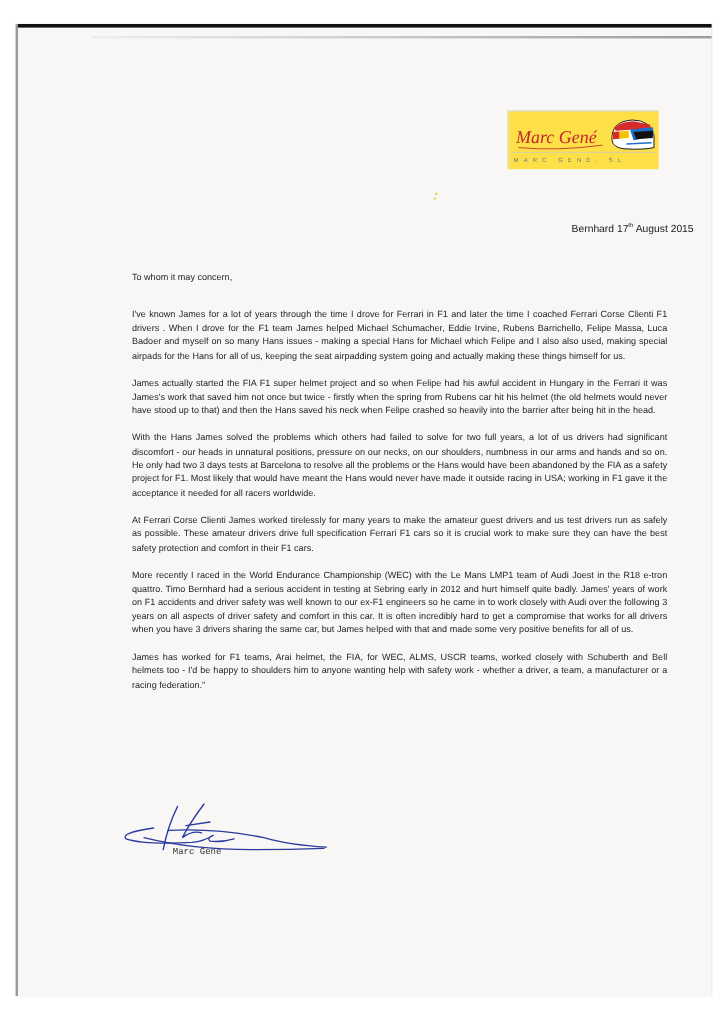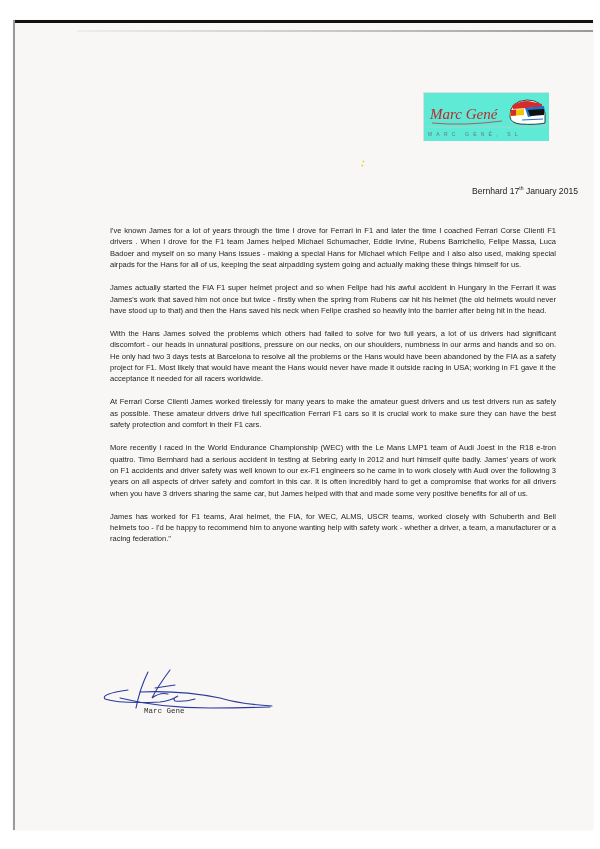--- a/index.html
+++ b/index.html
@@ -15,21 +15,21 @@
   }
   .top-rule {
     position: absolute; left: 0; top: 0; width: 578px; height: 3px; background: #111;
   }
   .sub-rule {
     position: absolute; left: 62px; top: 10px; width: 516px; height: 2px;
     background: linear-gradient(to right, rgba(200,200,200,0.2), #c8c8c8 50%, #999 100%);
   }
   .letterhead {
     position: absolute; left: 423px; top: 92px; width: 125px; height: 48px;
-    border-top: 1px solid #ddd; border-left: 1px solid #ddd; background: #5eead4;
+    border-top: 1px solid #ddd; border-left: 1px solid #ddd; background: #fde047;
   }
   .letterhead svg { position: absolute; left: 0; top: 0; }
   .brand-line {
     position: absolute; left: 4px; top: 38px; font-size: 5px; letter-spacing: 4.2px; color: #6a7480;
   }
   .yellow-mark { position: absolute; left: 361px; top: 160px; width: 4px; height: 8px; }
   .date {
     position: absolute; right: 22px; top: 185px; font-size: 8.6px; color: #222;
   }
   .date sup { font-size: 5px; }
@@ -71,30 +71,31 @@
 </div>
 
 <svg class="yellow-mark" viewBox="0 0 4 8">
   <circle cx="2.5" cy="1.5" r="1" fill="#e2d645"></circle>
   <circle cx="1.3" cy="5.5" r="0.9" fill="#d8cf3f"></circle>
 </svg>
 
 <div class="date">
   <span>Bernhard</span>
   <span>17</span><sup>th</sup>
-  <span>January 2015</span>
+  <span>August 2015</span>
 </div>
 
 <div class="letter">
+  <p class="salutation">To whom it may concern,</p>
   <p class="body-para">I've known James for a lot of years through the time I drove for Ferrari in F1 and later the time I coached Ferrari Corse Clienti F1 drivers . When I drove for the F1 team James helped Michael Schumacher, Eddie Irvine, Rubens Barrichello, Felipe Massa, Luca Badoer and myself on so many Hans issues - making a special Hans for Michael which Felipe and I also also used, making special airpads for the Hans for all of us, keeping the seat airpadding system going and actually making these things himself for us.</p>
   <p class="body-para">James actually started the FIA F1 super helmet project and so when Felipe had his awful accident in Hungary in the Ferrari it was James's work that saved him not once but twice - firstly when the spring from Rubens car hit his helmet (the old helmets would never have stood up to that) and then the Hans saved his neck when Felipe crashed so heavily into the barrier after being hit in the head.</p>
   <p class="body-para">With the Hans James solved the problems which others had failed to solve for two full years, a lot of us drivers had significant discomfort - our heads in unnatural positions, pressure on our necks, on our shoulders, numbness in our arms and hands and so on. He only had two 3 days tests at Barcelona to resolve all the problems or the Hans would have been abandoned by the FIA as a safety project for F1. Most likely that would have meant the Hans would never have made it outside racing in USA; working in F1 gave it the acceptance it needed for all racers worldwide.</p>
   <p class="body-para">At Ferrari Corse Clienti James worked tirelessly for many years to make the amateur guest drivers and us test drivers run as safely as possible. These amateur drivers drive full specification Ferrari F1 cars so it is crucial work to make sure they can have the best safety protection and comfort in their F1 cars.</p>
   <p class="body-para">More recently I raced in the World Endurance Championship (WEC) with the Le Mans LMP1 team of Audi Joest in the R18 e-tron quattro. Timo Bernhard had a serious accident in testing at Sebring early in 2012 and hurt himself quite badly. James' years of work on F1 accidents and driver safety was well known to our ex-F1 engineers so he came in to work closely with Audi over the following 3 years on all aspects of driver safety and comfort in this car. It is often incredibly hard to get a compromise that works for all drivers when you have 3 drivers sharing the same car, but James helped with that and made some very positive benefits for all of us.</p>
-  <p class="body-para">James has worked for F1 teams, Arai helmet, the FIA, for WEC, ALMS, USCR teams, worked closely with Schuberth and Bell helmets too - I'd be happy to recommend him to anyone wanting help with safety work - whether a driver, a team, a manufacturer or a racing federation."</p>
+  <p class="body-para">James has worked for F1 teams, Arai helmet, the FIA, for WEC, ALMS, USCR teams, worked closely with Schuberth and Bell helmets too - I'd be happy to shoulders him to anyone wanting help with safety work - whether a driver, a team, a manufacturer or a racing federation."</p>
 </div>
 
 <svg class="signature" width="180" height="45" viewBox="0 0 180 45">
   <g id="sig-strokes" fill="none" stroke-width="1.1" stroke-linecap="round" stroke="#2b3a9e">
     <path d="M48 4 Q 40 20 36 40"></path>
     <path d="M70 2 Q 58 18 52 30 Q 60 24 68 26"></path>
     <path d="M28 22 Q 0 26 5 31 Q 20 36 60 34 Q 70 33 78 28 Q 72 30 75 33 Q 85 34 95 31"></path>
     <path d="M40 24 Q 80 22 120 30 Q 140 36 172 38"></path>
     <path d="M20 30 Q 60 40 110 40 Q 140 40 170 39"></path>
     <path d="M55 20 L 75 17"></path>

